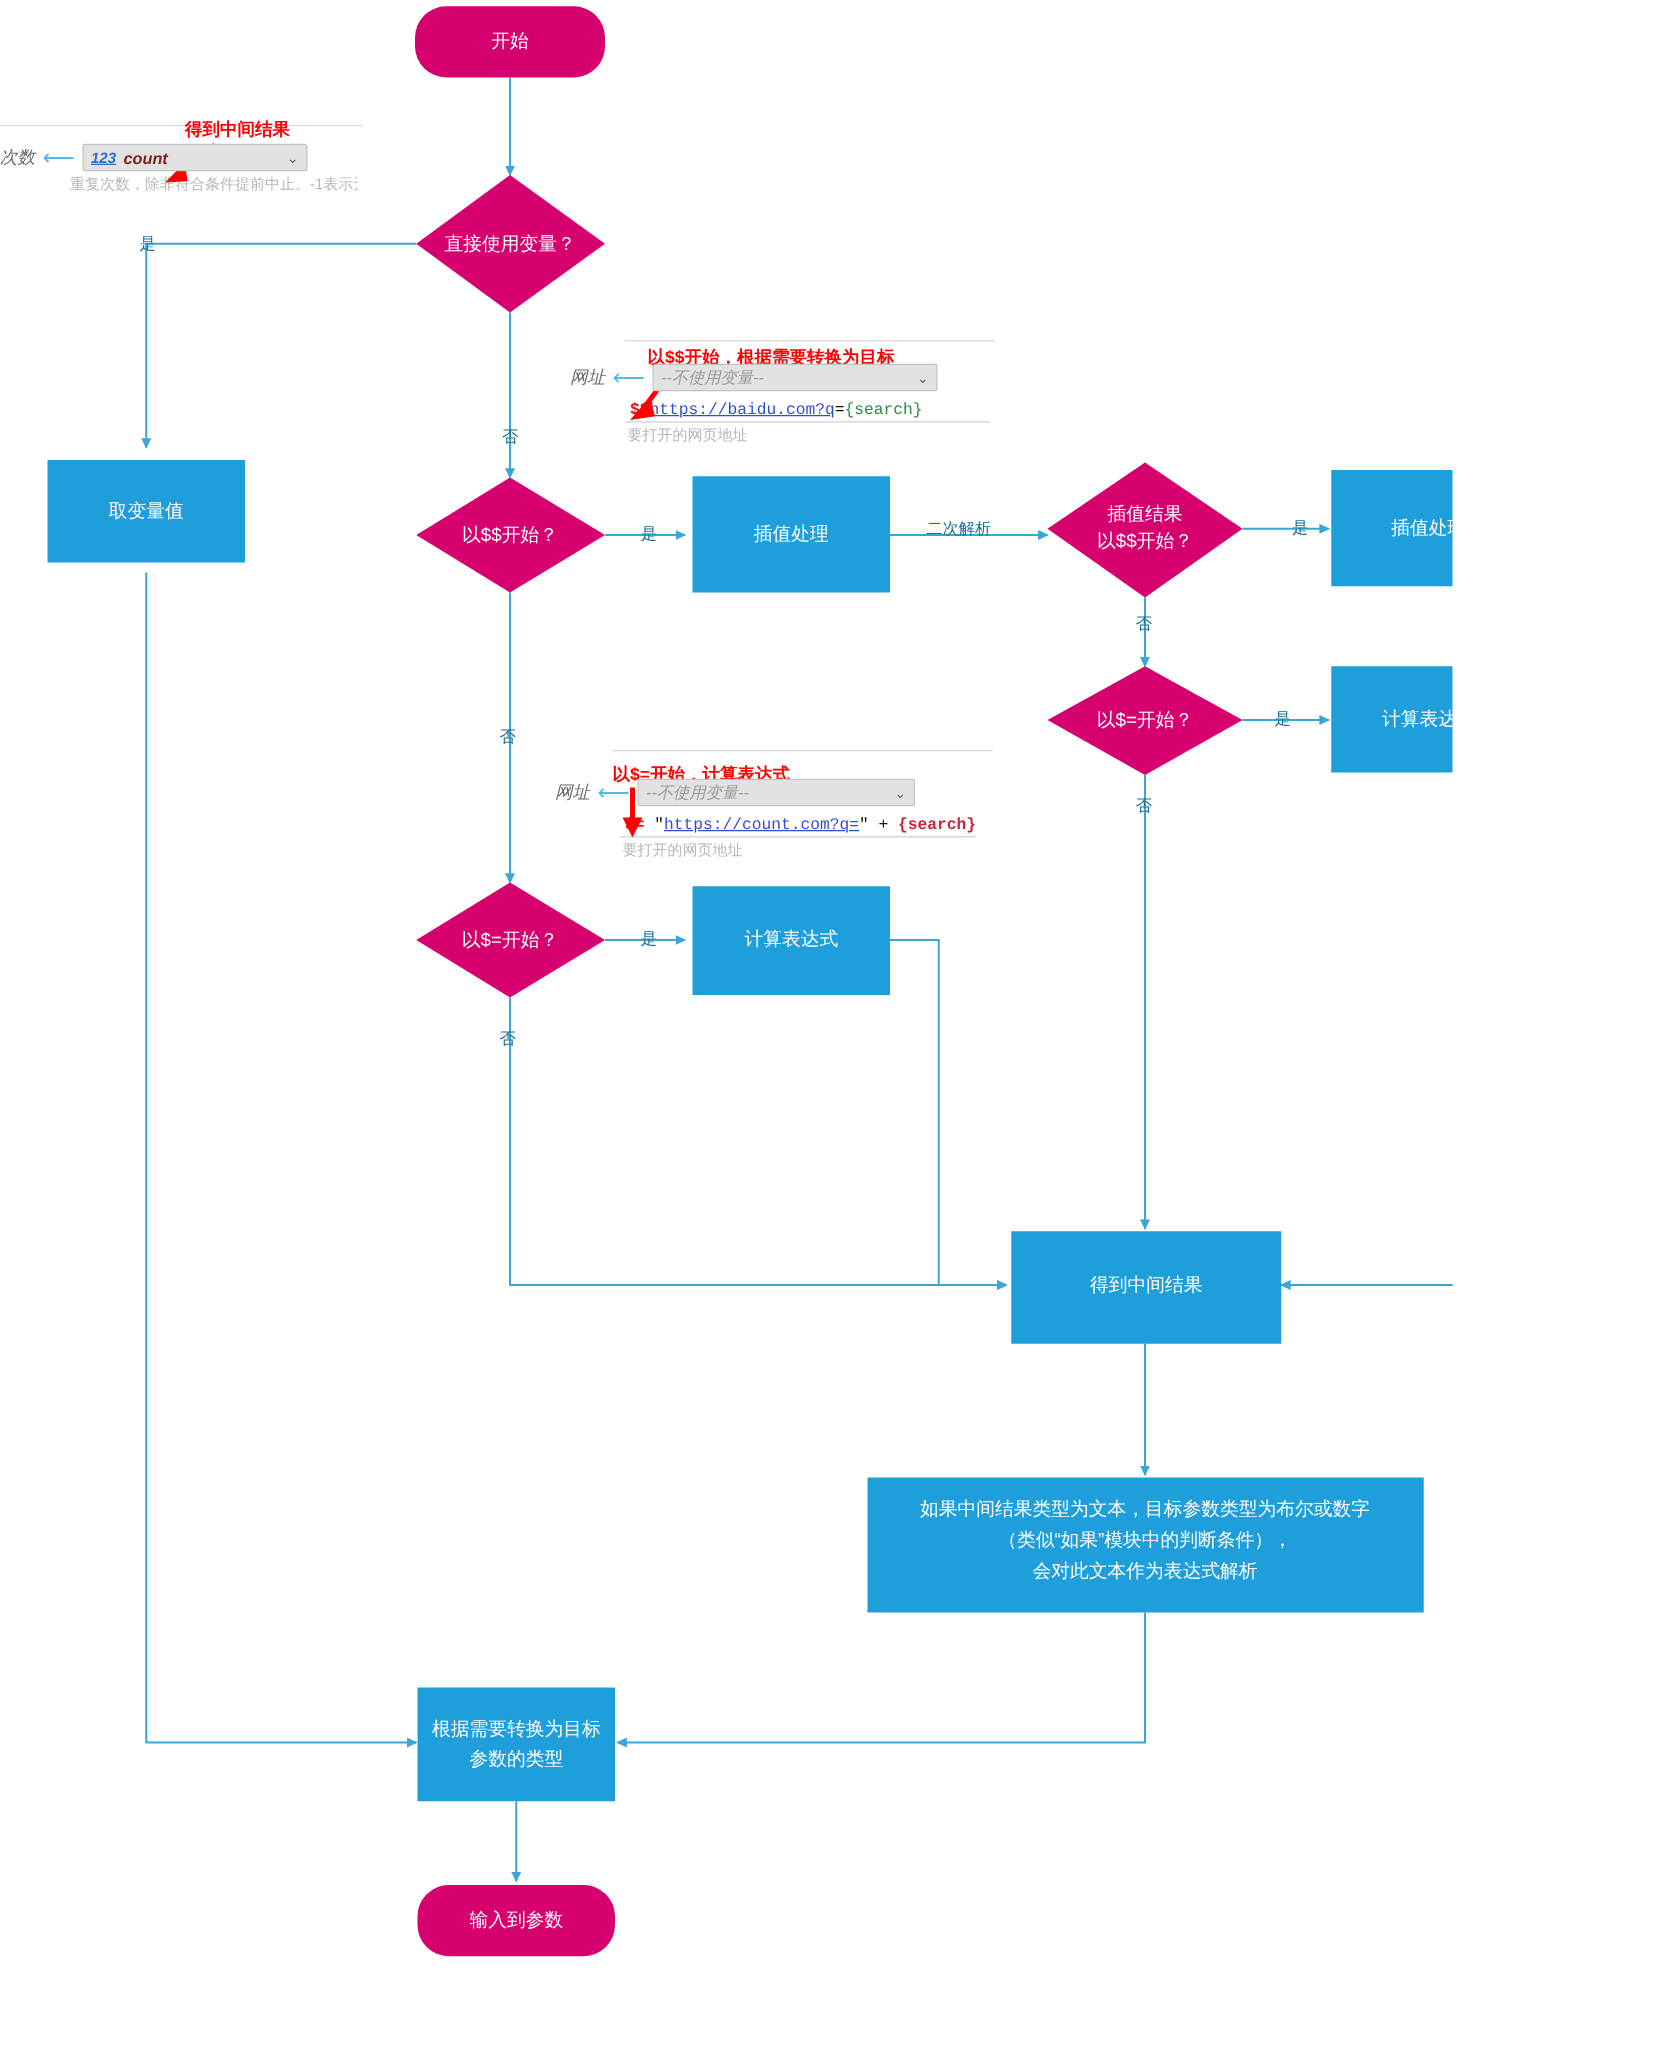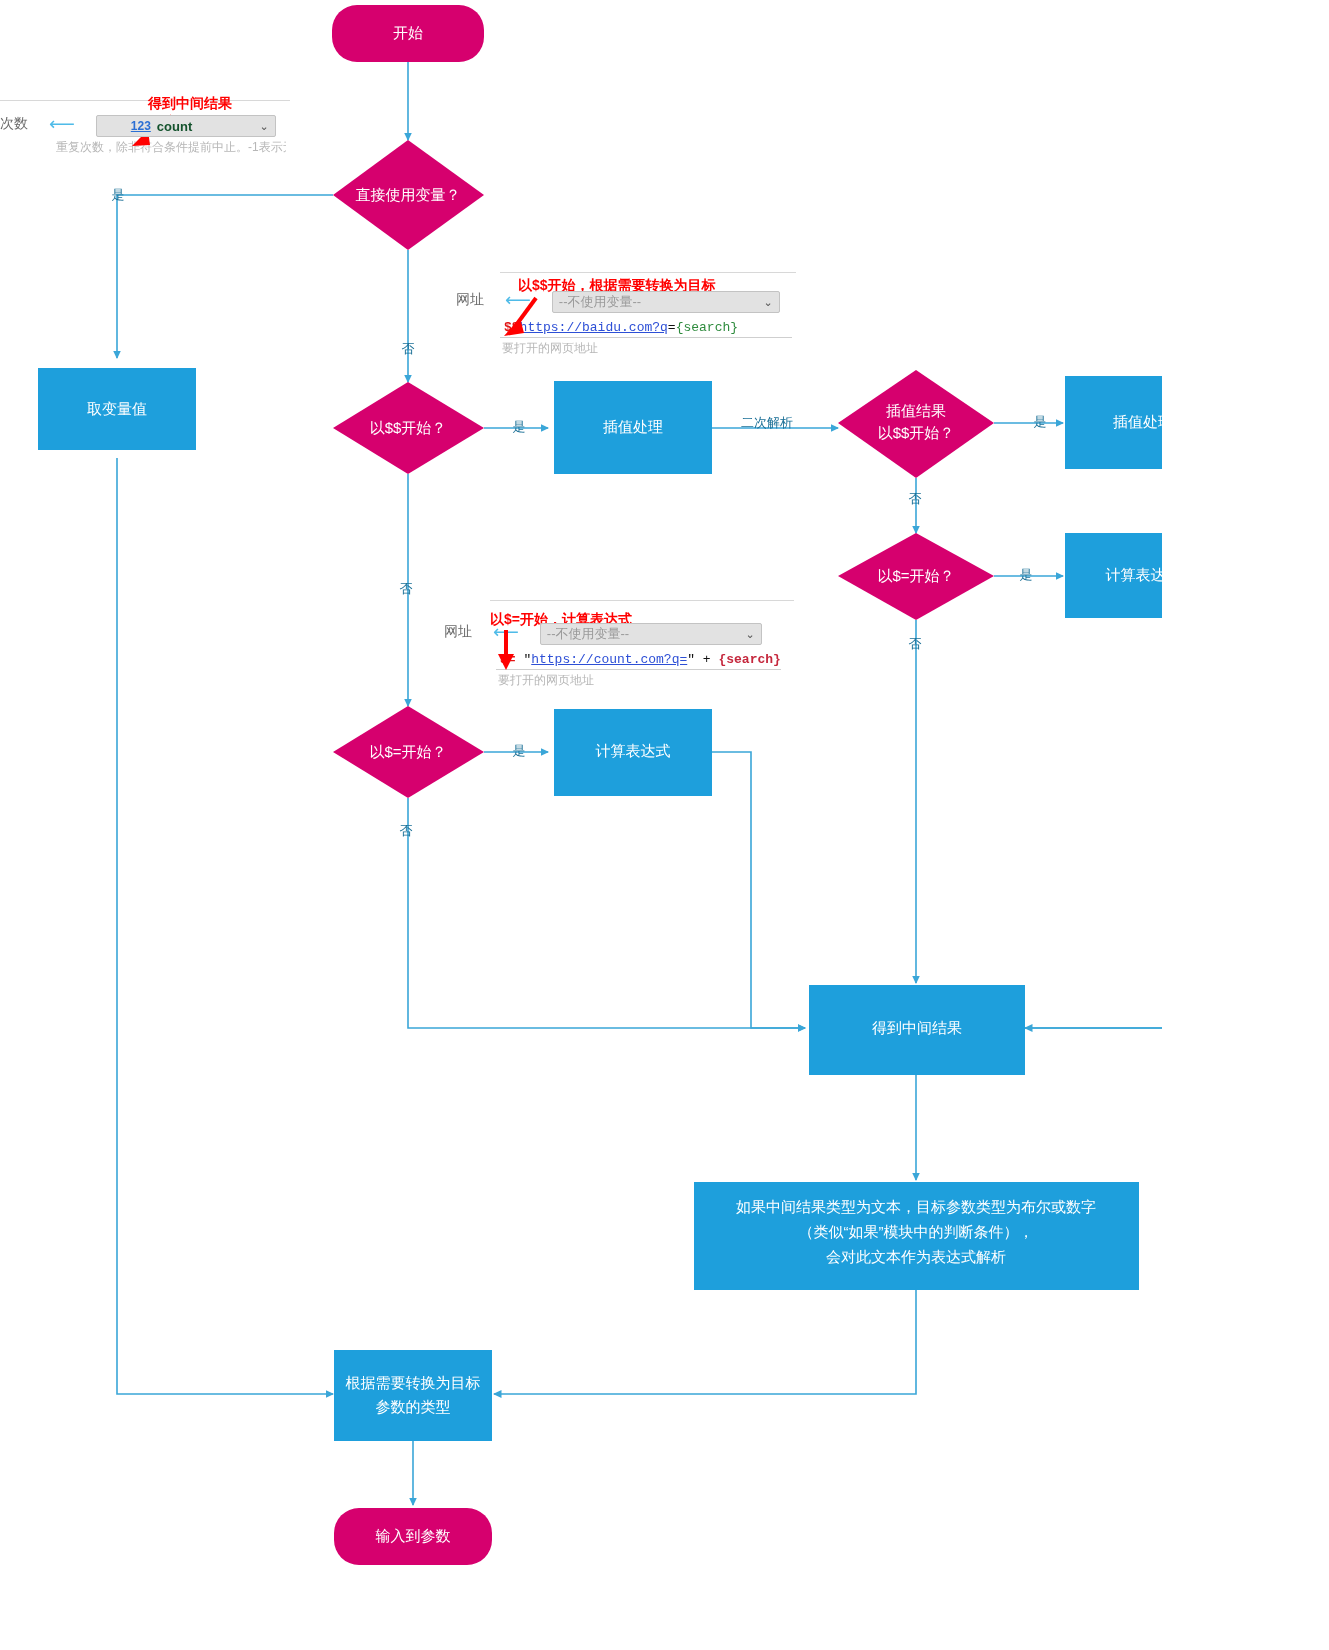--- a/index.html
+++ b/index.html
@@ -6,30 +6,30 @@
   body{font-family:"Liberation Sans","DejaVu Sans",sans-serif;}
   #canvas{position:relative;width:1162px;height:1650px;overflow:hidden;background:#fff;}
   #flow{position:absolute;left:0;top:0;width:1329px;height:1650px;}
 
   .node-text{fill:#ffffff;font-family:"Liberation Sans","DejaVu Sans",sans-serif;font-size:15px;text-anchor:middle;dominant-baseline:middle;}
   .edge-label{fill:#1a6f96;font-family:"Liberation Sans","DejaVu Sans",sans-serif;font-size:13px;text-anchor:middle;dominant-baseline:middle;}
 
   
   .inset{position:absolute;font-family:"Liberation Sans","DejaVu Sans",sans-serif;}
   .inset .rule{border-top:1px solid #d8d8d8;width:100%;}
-  .row{display:flex;align-items:flex-start;gap:21px;}
+  .row{display:flex;align-items:center;gap:6px;font-style:italic;}
   .fld-label{color:#6a6a6a;font-size:14px;white-space:nowrap;}
   .arrow-left{color:#4fbbe8;font-size:18px;line-height:1;}
   .select-box{
     position:relative;display:flex;align-items:center;justify-content:space-between;
     background:#e2e2e2;border:1px solid #c3c3c3;border-radius:2px;
     height:22px;padding:0 6px;box-sizing:border-box;color:#9a9a9a;font-size:13px;
   }
   .chev{color:#555;font-size:11px;}
-  .num-badge{color:#2b6fd4;font-size:12px;font-weight:bold;text-decoration:underline;margin-right:6px;margin-left:28px;}
+  .num-badge{color:#2b6fd4;font-size:12px;font-weight:bold;text-decoration:underline;margin-right:6px;}
   .hint{color:#b7b7b7;font-size:12px;margin-top:2px;margin-left:2px;white-space:nowrap;overflow:hidden;}
   .code-line{
     border-bottom:1px solid #cfcfcf;background:#fff;
     font-family:"Liberation Mono","DejaVu Sans Mono",monospace;font-size:13px;
     padding:2px 4px;white-space:nowrap;
   }
   .c-red{color:#e11515;font-weight:bold;}
   .c-link{color:#2d4fd6;text-decoration:underline;}
   .c-green{color:#2e8b3d;}
   .c-black{color:#111;}
@@ -188,21 +188,21 @@
     <svg class="annot-arrow" style="left:128px;top:14px;" width="50" height="34">
       <path d="M44,2 L12,27" stroke="#ff0000" stroke-width="4" fill="none"></path>
       <path d="M4,32 L20,16 L22,31 z" fill="#ff0000"></path>
     </svg>
     <div class="row" style="margin-top:14px;">
       <span class="fld-label">次数</span>
       <span class="arrow-left">⟵</span>
       <div class="select-box" style="width:180px;">
         <span style="display:flex;align-items:center;">
           <span class="num-badge">123</span>
-          <span style="color:#14532d;font-weight:bold;">count</span>
+          <span style="color:#7f1d1d;font-weight:bold;">count</span>
         </span>
         <span class="chev">⌄</span>
       </div>
     </div>
     <div class="hint" style="margin-left:56px;width:230px;">重复次数，除非符合条件提前中止。-1表示无</div>
   </div>
 
   <div class="inset" style="left:456px;top:272px;width:340px;">
     <div class="rule" style="margin-left:44px;width:296px;"></div>
     <div class="annot" style="position:absolute;left:62px;top:5px;">以$$开始，根据需要转换为目标</div>

